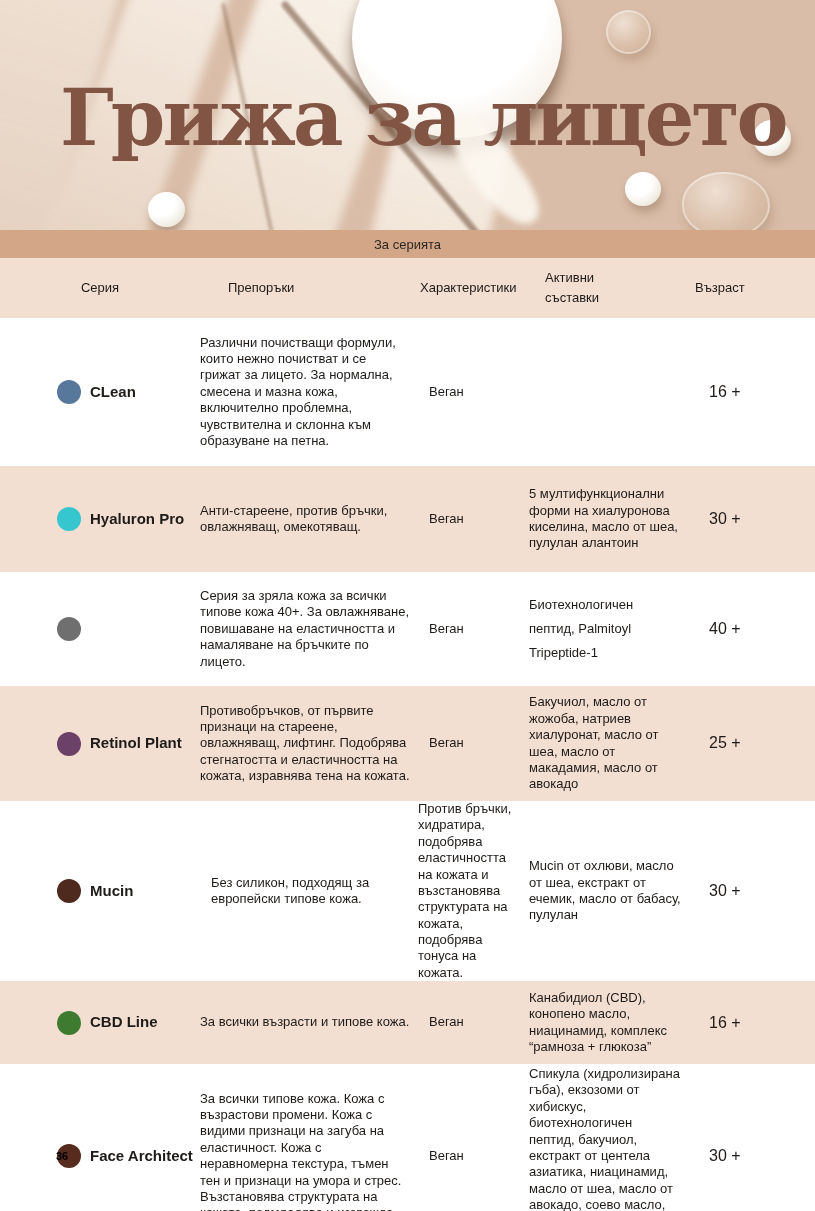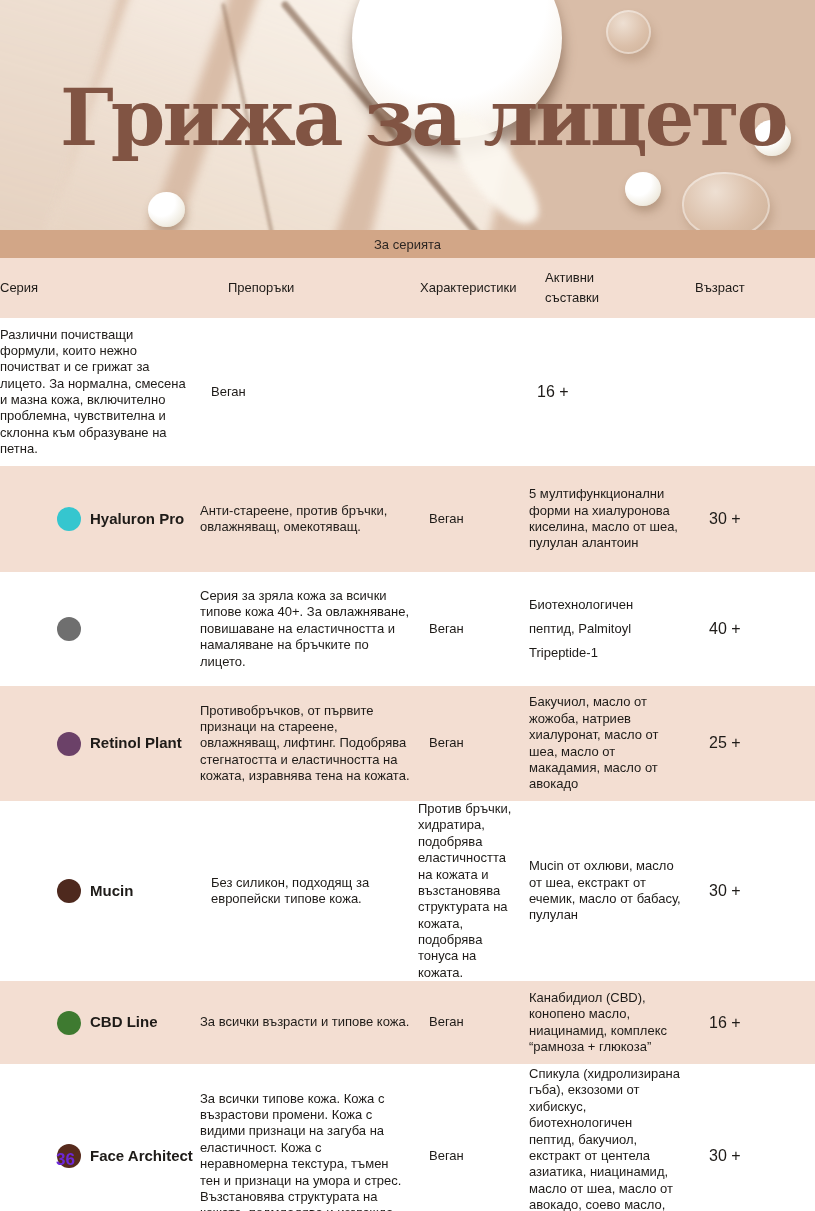--- a/index.html
+++ b/index.html
@@ -45,21 +45,21 @@
                 font-family:"DejaVu Serif", serif; font-weight:700; font-size:78px;
                 letter-spacing:-3px; color:#815443; white-space:nowrap; }
 
   
   .section-bar { width:815px; height:28px; background:#d2a687; display:flex; align-items:center; justify-content:center;
                  font-size:13px; color:#2d2723; }
 
   
   .grid-row { display:grid; grid-template-columns:200px 218px 105px 172px 120px; align-items:center; }
   .thead { height:60px; background:#f3ded2; font-size:13.5px; }
-  .th1 { text-align:left; }
+  .th1 { text-align:center; }
   .th2 { padding-left:28px; }
   .th3 { padding-left:2px; white-space:nowrap; }
   .th4 { padding-left:22px; }
   .th4 .hdr-narrow { max-width:72px; line-height:1.55; }
   .th5 { padding-left:0; }
 
   .rows .row:nth-child(even) { background:#f3ded2; }
   .rows .row:nth-child(1) { min-height:148px; }
   .rows .row:nth-child(2) { min-height:106px; }
   .rows .row:nth-child(3) { min-height:114px; }
@@ -71,21 +71,21 @@
 
   .cell { font-size:13px; line-height:1.26; }
   .c1 { padding-left:57px; display:flex; align-items:center; gap:9px; }
   .dot { width:24px; height:24px; border-radius:50%; flex-shrink:0; }
   .series-name { font-size:15px; font-weight:700; line-height:1.25; max-width:108px; }
   .c2 { padding-right:8px; }
   .c3 { padding-left:11px; padding-right:4px; }
   .c4 { padding-left:6px; padding-right:14px; }
   .c5 { padding-left:14px; font-size:16px; }
 
-  .page-number { position:absolute; left:56px; top:1150px; font-size:17px; font-weight:700; color:#6d28d9; }
+  .page-number { position:absolute; left:56px; top:1150px; font-size:11px; font-weight:700; color:#000000; }
 </style>
 </head>
 <body>
 
 <div class="page">
 
   <div class="hero">
     <div class="smear smear1"></div>
     <div class="smear smear2"></div>
     <div class="smear smear3"></div>
@@ -113,20 +113,24 @@
     <div class="cell th3">Характеристики</div>
     <div class="cell th4">
       <div class="hdr-narrow">Активни съставки</div>
     </div>
     <div class="cell th5">Възраст</div>
   </div>
 
   <div class="rows">
 
     <div class="grid-row row">
+      <div class="cell c1">
+        <span class="dot" style="background-color: rgb(87, 120, 155);"></span>
+        <span class="series-name">CLean</span>
+      </div>
       <div class="cell c2">Различни почистващи формули, които нежно почистват и се грижат за лицето. За нормална, смесена и мазна кожа, включително проблемна, чувствителна и склонна към образуване на петна.</div>
       <div class="cell c3">Веган</div>
       <div class="cell c4"></div>
       <div class="cell c5">16 +</div>
     </div>
 
     <div class="grid-row row">
       <div class="cell c1">
         <span class="dot" style="background-color: rgb(53, 198, 207);"></span>
         <span class="series-name">Hyaluron Pro</span>

